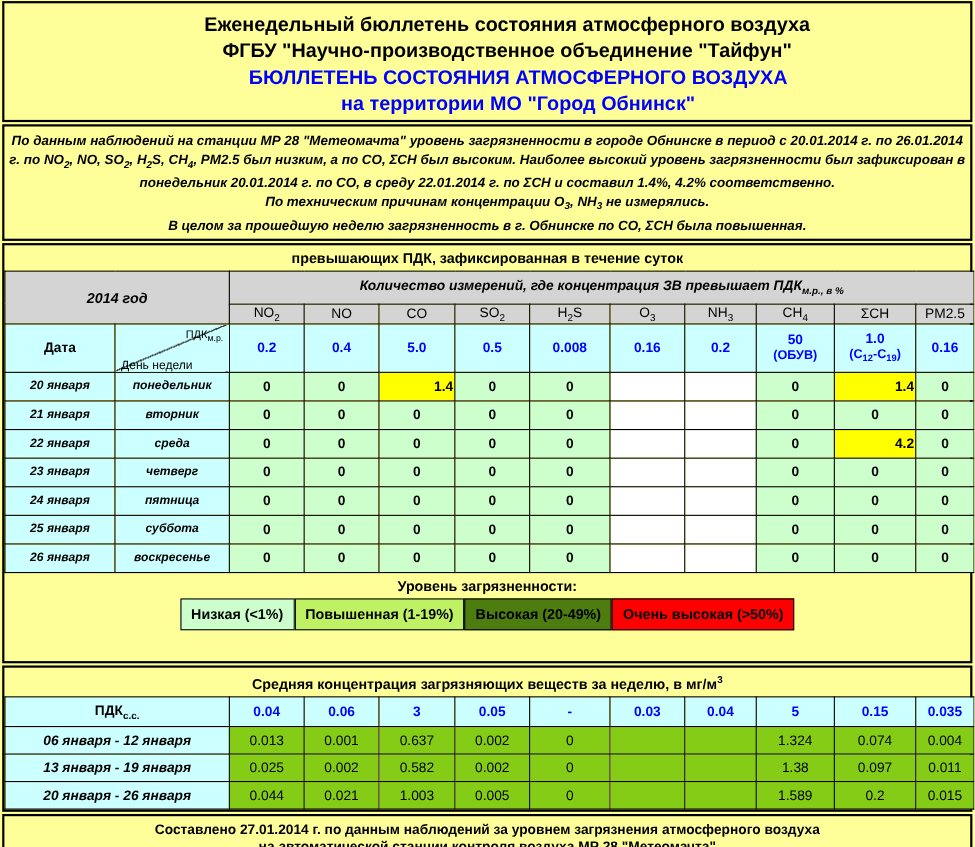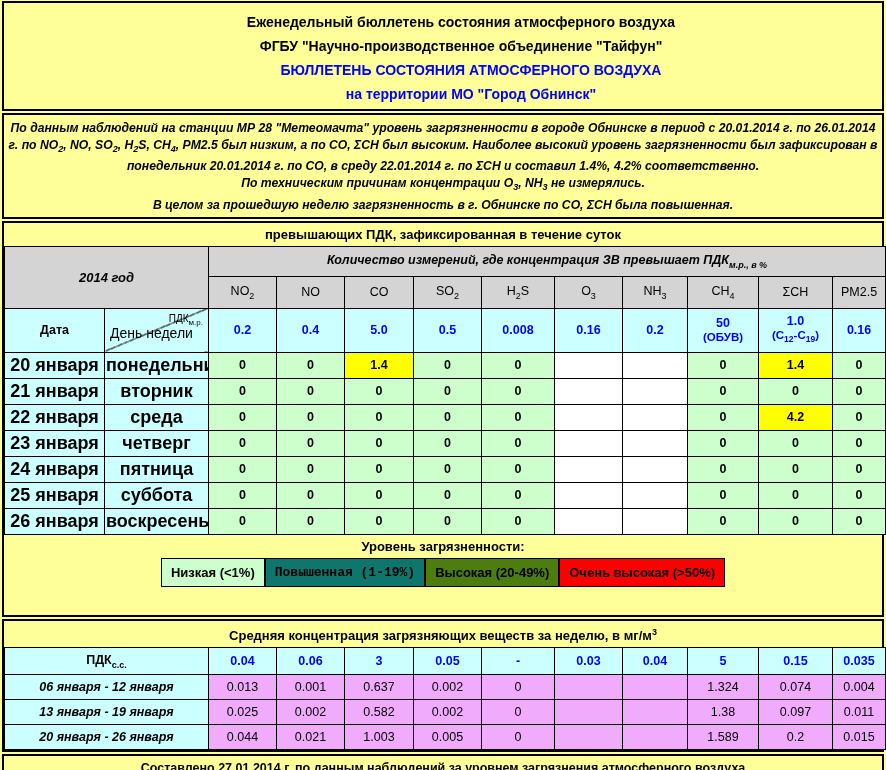--- a/index.html
+++ b/index.html
@@ -6,66 +6,66 @@
     --page-bg:#FFFF99; --blue:#0000FF; --gray:#D4D4D4; --cyan:#CCFFFF;
     --green:#CCFFCC; --hl:#FFFF00;
   }
   html,body{margin:0;padding:0;}
   body{font-family:"Liberation Sans",sans-serif;color:#000;}
   .page{width:886px;height:770px;background:var(--page-bg);box-sizing:border-box;
         padding:1px 2px;overflow:hidden;}
   .box{border:2px solid #000;margin-bottom:2px;background:var(--page-bg);box-sizing:border-box;}
   
   #header-box{padding:7px 0 3px;}
-  .hdr-line{text-align:center;font-weight:bold;font-size:14px;line-height:24px;padding-left:36px;}
+  .hdr-line{text-align:center;font-weight:bold;font-size:18px;line-height:24px;padding-left:36px;}
   .hdr-line.blue{color:var(--blue);margin-left:20px;}
   
   #summary-box{padding:5px 4px 3px;}
   .sum-line{text-align:center;font-weight:bold;font-style:italic;font-size:12.2px;line-height:17px;}
   .sum-line sub{font-size:9px;}
   
   .sec-heading{text-align:center;font-weight:bold;font-size:13px;line-height:17px;padding:3px 0;}
   
   table{border-collapse:collapse;table-layout:fixed;width:100%;}
   td{border:1px solid #000;text-align:center;vertical-align:middle;overflow:hidden;padding:0 1px;}
-  tr.r1{height:30px;} tr.r2{height:32px;} tr.r3{height:44px;} tr.dr{height:26px;}
+  tr.r1{height:30px;} tr.r2{height:18px;} tr.r3{height:44px;} tr.dr{height:26px;}
   tr.t2pdk{height:27px;} tr.t2r{height:25px;}
   .gray{background:var(--gray);}
   .cyan{background:var(--cyan);}
   .year{font-weight:bold;font-style:italic;font-size:13px;}
   .meas{font-weight:bold;font-style:italic;font-size:12.5px;}
   .meas sub,.poll sub{font-size:9px;}
   .poll{background:var(--gray);font-size:12.5px;}
   .datecell{font-weight:bold;font-size:12.5px;}
   .diag{position:relative;
     background-image:linear-gradient(to bottom right,
       transparent calc(50% - 1px), #333 calc(50% - 1px),
       #333 calc(50% + 0.2px), transparent calc(50% + 0.2px));}
   .pdk-lbl{position:absolute;top:4px;right:5px;font-size:10px;margin-left:12px;}
   .pdk-lbl sub{font-size:8px;}
-  .dow-lbl{position:absolute;bottom:11px;left:5px;font-size:14px;}
+  .dow-lbl{position:absolute;bottom:0;left:5px;font-size:11px;}
   .pdkv{color:var(--blue);font-weight:bold;font-size:12.5px;line-height:14px;}
   .pdkv sub{font-size:8.5px;text-align:right;}
   .pdkv .pdk2{font-size:11.5px;}
-  .d-date,.d-day{background:var(--cyan);font-weight:bold;font-size:18px;}
+  .d-date,.d-day{background:var(--cyan);font-weight:bold;font-style:italic;font-size:11px;}
   .valcell{background:var(--green);font-weight:bold;font-size:12.5px;}
-  .valcell.hl{background:var(--hl);}
+  .valcell.hl{background:var(--hl);text-align:right;}
   .blankcell{background:#fff;}
   
   #legend-wrap{padding:3px 0 28px;}
   .legend-title{text-align:center;font-weight:bold;font-size:13px;padding:1px 0 4px;}
   .legend-row{display:flex;justify-content:center;}
   .legend-item{border:1px solid #000;font-weight:bold;font-size:13px;padding:6px 9px;white-space:nowrap;}
   
   .sec-heading sup{font-size:9px;}
   .pdklbl2{background:var(--cyan);font-weight:bold;font-size:12.5px;}
   .pdklbl2 sub{font-size:9px;}
   .pdkv2{background:var(--cyan);color:var(--blue);font-weight:bold;font-size:12.5px;}
   .period{background:var(--cyan);font-weight:bold;font-style:italic;font-size:12.5px;}
-  .v2cell{background:#f0abfc;font-size:12.5px;}
+  .v2cell{background:#84cc16;font-size:12.5px;}
   
   #footer-box{padding:4px 0;}
   .ftr-line{text-align:center;font-weight:bold;font-size:12.5px;line-height:16px;}
 </style>
 </head>
 <body>
 
 <div class="page">
 
   <div class="box" id="header-box">
@@ -261,21 +261,21 @@
             <td class="valcell">0</td>
             <td class="valcell">0</td>
             <td class="valcell">0</td>
           </tr>
         </tbody>
     </table>
     <div id="legend-wrap">
       <div class="legend-title">Уровень загрязненности:</div>
       <div class="legend-row" id="legend-row">
           <div class="legend-item" style="background: rgb(204, 255, 204);">Низкая (&lt;1%)</div>
-          <div class="legend-item" style="background: #0f766e; font-family: Liberation Mono, monospace;">Повышенная (1-19%)</div>
+          <div class="legend-item" style="background: #bef264;">Повышенная (1-19%)</div>
           <div class="legend-item" style="background: #4d7c0f;">Высокая (20-49%)</div>
           <div class="legend-item" style="background: rgb(255, 0, 0);">Очень высокая (&gt;50%)</div>
         </div>
     </div>
   </div>
 
   <div class="box" id="table2-box">
     <div class="sec-heading">
       <span>Средняя концентрация загрязняющих веществ за неделю, в мг/м</span><sup>3</sup>
     </div>

